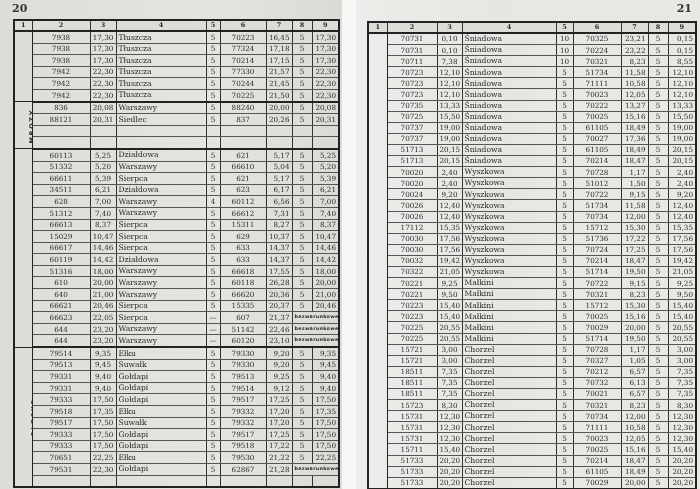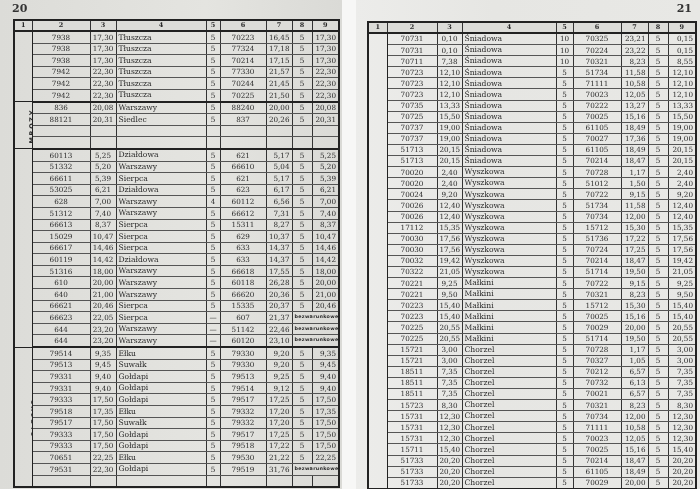--- a/index.html
+++ b/index.html
@@ -217,21 +217,21 @@
           <td class="c">66611</td>
           <td class="c">5,39</td>
           <td class="l">Sierpca</td>
           <td class="c">5</td>
           <td class="c">621</td>
           <td class="r">5,17</td>
           <td class="c">5</td>
           <td class="r">5,39</td>
         </tr>
         <tr>
-          <td class="c">53025</td>
+          <td class="c">34511</td>
           <td class="c">6,21</td>
           <td class="l">Działdowa</td>
           <td class="c">5</td>
           <td class="c">623</td>
           <td class="r">6,17</td>
           <td class="c">5</td>
           <td class="r">6,21</td>
         </tr>
         <tr>
           <td class="c">628</td>
@@ -459,22 +459,22 @@
           <td class="c">79530</td>
           <td class="r">21,22</td>
           <td class="c">5</td>
           <td class="r">22,25</td>
         </tr>
         <tr>
           <td class="c">79531</td>
           <td class="c">22,30</td>
           <td class="l">Gołdapi</td>
           <td class="c">5</td>
-          <td class="c">79519</td>
-          <td class="r">31,76</td>
+          <td class="c">62867</td>
+          <td class="r">21,28</td>
           <td class="note" colspan="2">bezwarunkowe</td>
         </tr>
         <tr>
           <td class="c"></td>
           <td class="c"></td>
           <td class="l"></td>
           <td class="c"></td>
           <td class="c"></td>
           <td class="r"></td>
           <td class="c"></td>

